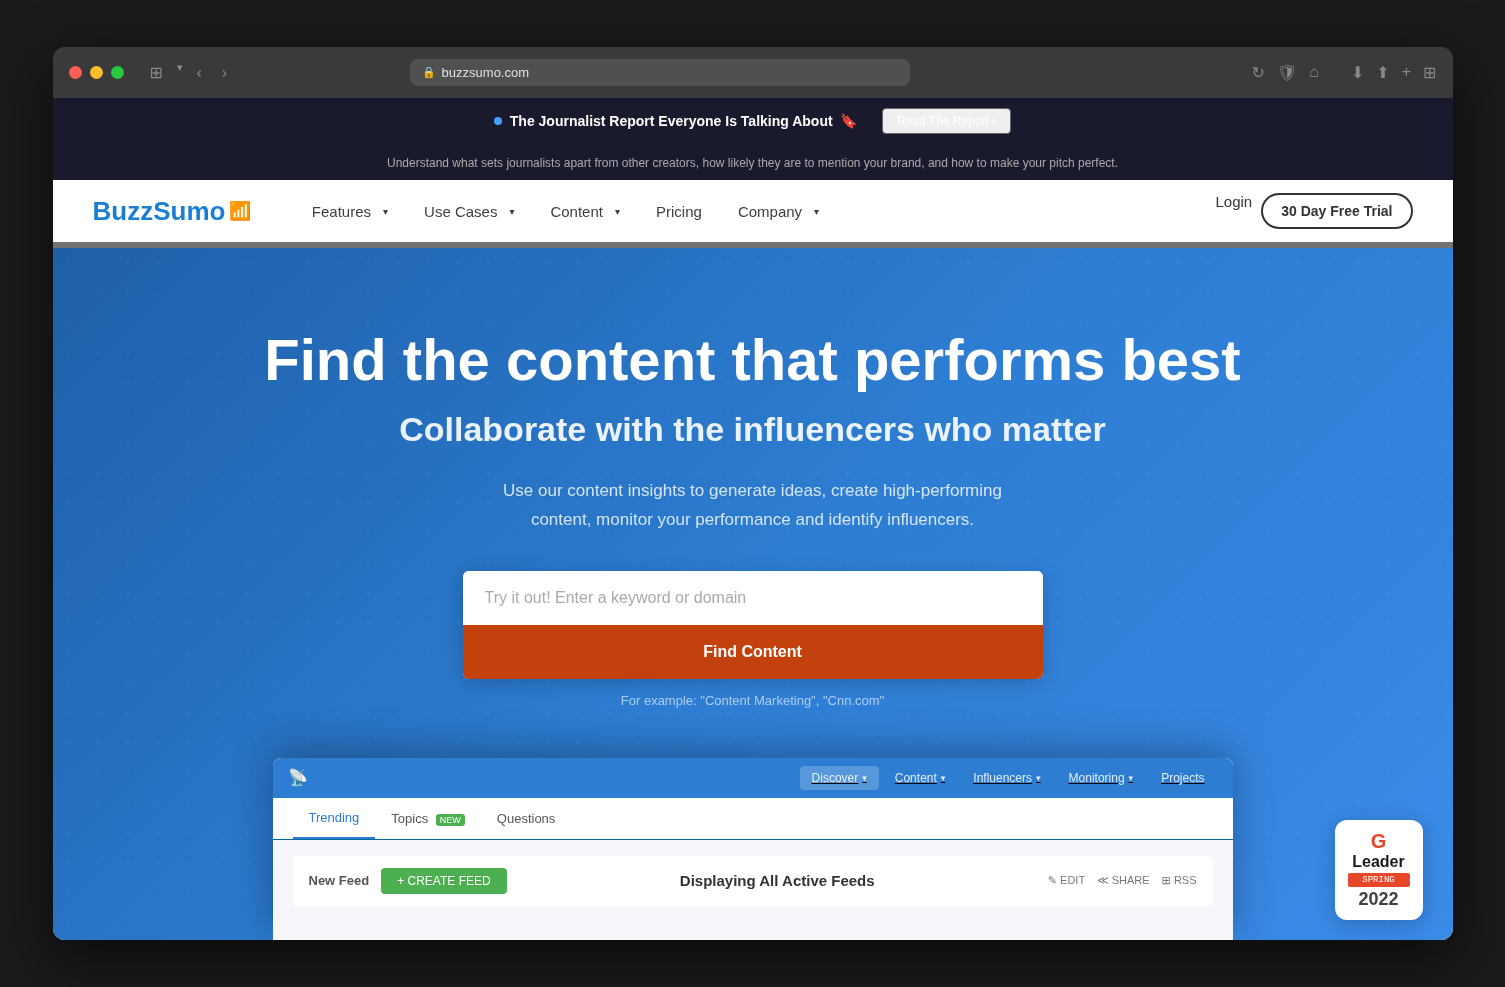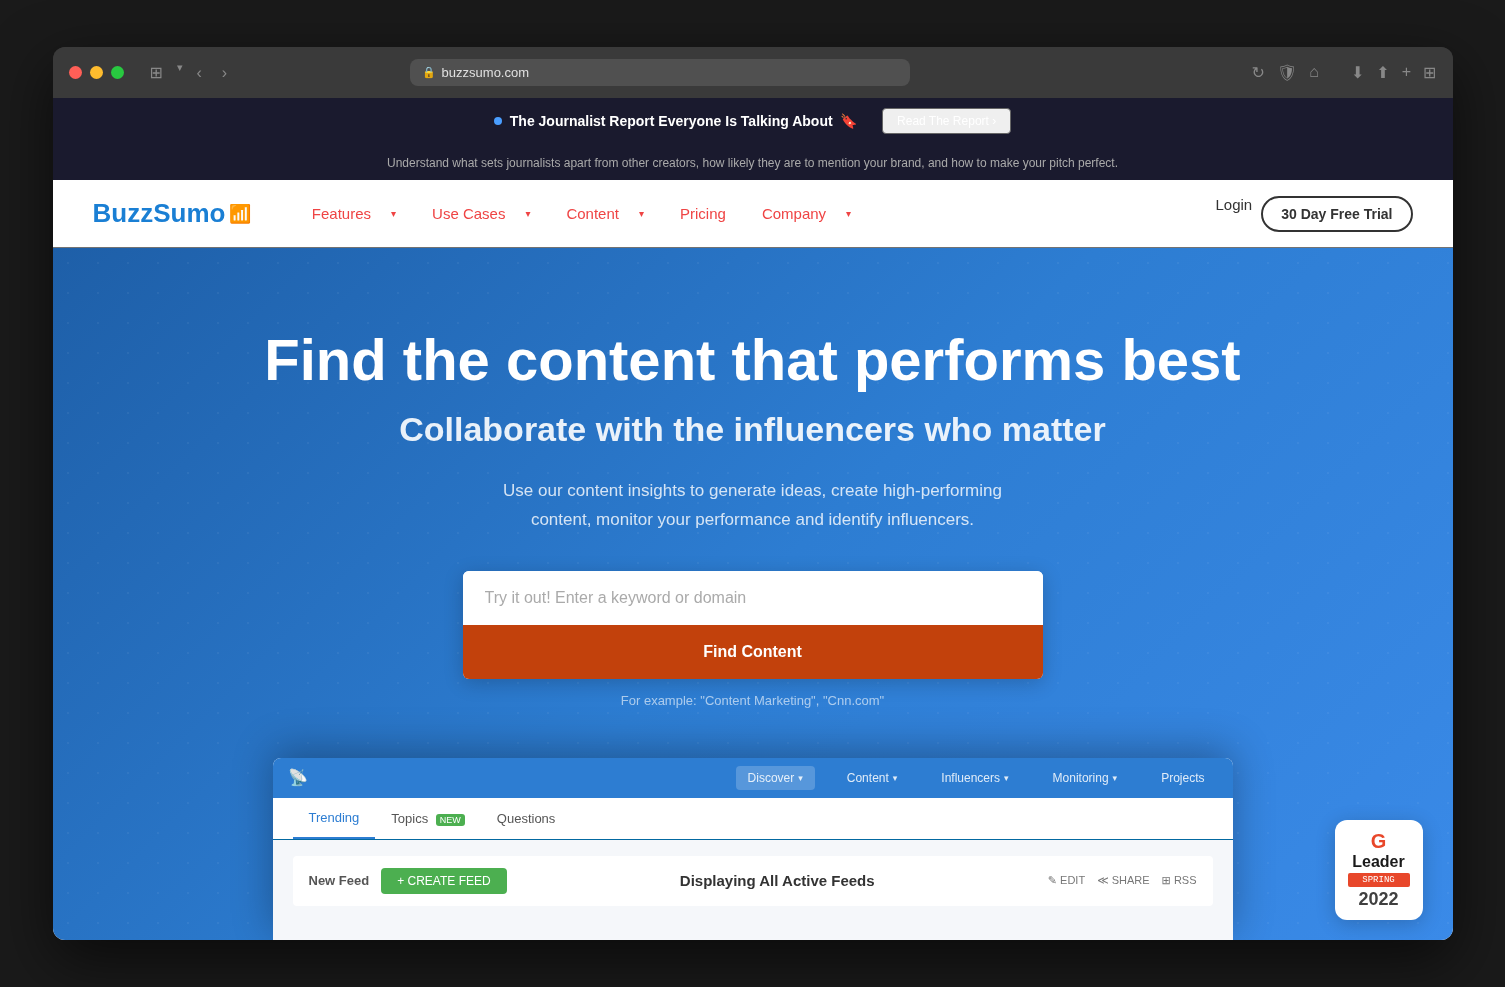--- a/index.html
+++ b/index.html
@@ -81,42 +81,42 @@
     }
     .banner-row { display: flex; align-items: center; justify-content: center; }
 
     
     .navbar {
       background: white;
       display: flex;
       align-items: center;
       padding: 0 40px;
       height: 68px;
-      border-bottom: 1px solid #737373;
+      border-bottom: 6px solid #737373;
     }
     .logo {
       font-size: 26px;
       font-weight: 800;
       color: #1a7fd4;
       margin-right: 60px;
       display: flex;
       align-items: center;
       gap: 4px;
     }
     .logo-wifi { font-size: 18px; color: #1a7fd4; }
 
     .nav-links { display: flex; gap: 36px; flex: 1; }
     .nav-link {
-      color: #ef4444;
+      color: #404040;
       font-size: 15px;
       text-decoration: none;
       cursor: pointer;
       display: flex;
       align-items: center;
-      gap: 20px;
+      gap: 12px;
     }
 
     .nav-actions { display: flex; align-items: flex-start; gap: 9px; margin-left: auto; }
     .login-btn { color: #333; font-size: 15px; cursor: pointer; }
     .trial-btn {
       border: 2px solid #333;
       color: #333;
       padding: 8px 18px;
       border-radius: 18px;
       font-size: 14px;
@@ -228,21 +228,21 @@
       margin: 0 auto;
     }
     .app-topbar {
       background: #2d7dd2;
       display: flex;
       align-items: center;
       padding: 8px 16px;
       gap: 16px;
     }
     .app-logo-small { color: white; font-size: 16px; }
-    .app-nav-tabs { display: flex; gap: 20px; margin-left: auto; align-items: center; }
+    .app-nav-tabs { display: flex; gap: 4px; margin-left: auto; align-items: center; text-decoration: underline; }
     .app-tab {
       color: rgba(255,255,255,0.85);
       font-size: 12px;
       padding: 5px 12px;
       border-radius: 4px;
       cursor: pointer;
       display: flex; align-items: center; gap: 4px;
     }
     .app-tab.active { background: rgba(255,255,255,0.2); }
     .app-tab-arrow { font-size: 9px; }

